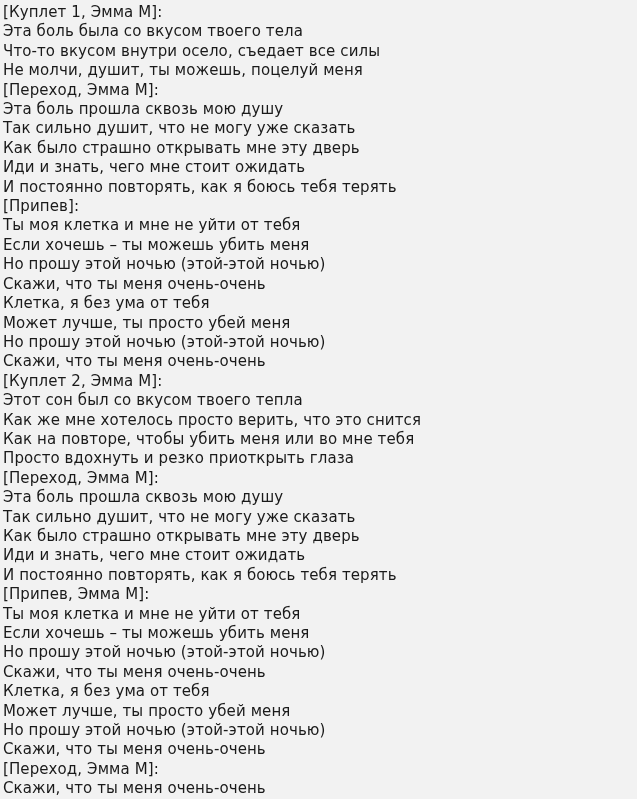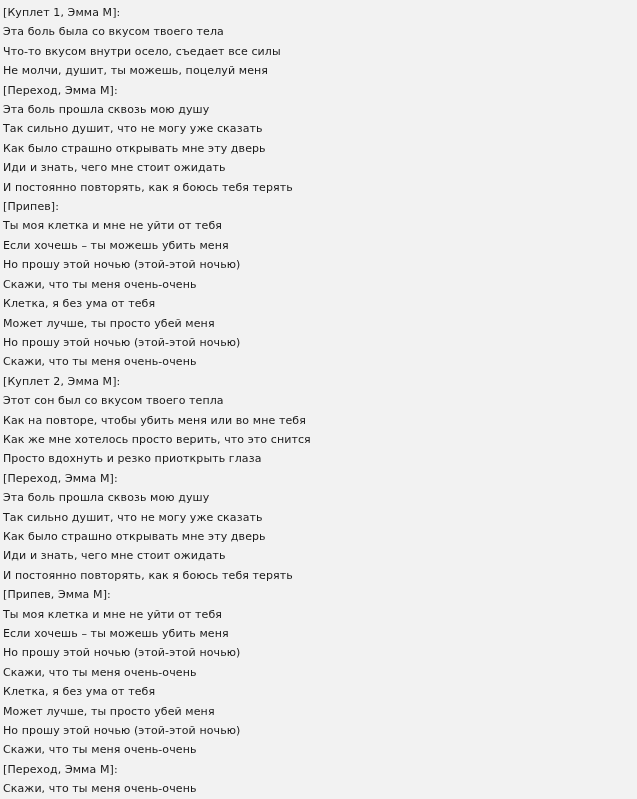--- a/index.html
+++ b/index.html
@@ -10,21 +10,21 @@
     width: 637px;
     height: 799px;
     background: #f2f2f2;
     font-family: "DejaVu Sans", sans-serif;
     overflow: hidden;
   }
   #lyrics {
     padding: 3px 0 0 3px;
   }
   .line {
-    font-size: 11px;
+    font-size: 15px;
     line-height: 19.4px;
     color: #1a1a1a;
     white-space: pre;
     letter-spacing: 0.1px;
   }
   .section {
     color: #1a1a1a;
   }
 </style>
 </head>
@@ -45,22 +45,22 @@
     <div class="line">Ты моя клетка и мне не уйти от тебя</div>
     <div class="line">Если хочешь – ты можешь убить меня</div>
     <div class="line">Но прошу этой ночью (этой-этой ночью)</div>
     <div class="line">Скажи, что ты меня очень-очень</div>
     <div class="line">Клетка, я без ума от тебя</div>
     <div class="line">Может лучше, ты просто убей меня</div>
     <div class="line">Но прошу этой ночью (этой-этой ночью)</div>
     <div class="line">Скажи, что ты меня очень-очень</div>
     <div class="line section">[Куплет 2, Эмма М]:</div>
     <div class="line">Этот сон был со вкусом твоего тепла</div>
+    <div class="line">Как же мне хотелось просто верить, что это снится</div>
     <div class="line">Как на повторе, чтобы убить меня или во мне тебя</div>
-    <div class="line">Как же мне хотелось просто верить, что это снится</div>
     <div class="line">Просто вдохнуть и резко приоткрыть глаза</div>
     <div class="line section">[Переход, Эмма М]:</div>
     <div class="line">Эта боль прошла сквозь мою душу</div>
     <div class="line">Так сильно душит, что не могу уже сказать</div>
     <div class="line">Как было страшно открывать мне эту дверь</div>
     <div class="line">Иди и знать, чего мне стоит ожидать</div>
     <div class="line">И постоянно повторять, как я боюсь тебя терять</div>
     <div class="line section">[Припев, Эмма М]:</div>
     <div class="line">Ты моя клетка и мне не уйти от тебя</div>
     <div class="line">Если хочешь – ты можешь убить меня</div>

